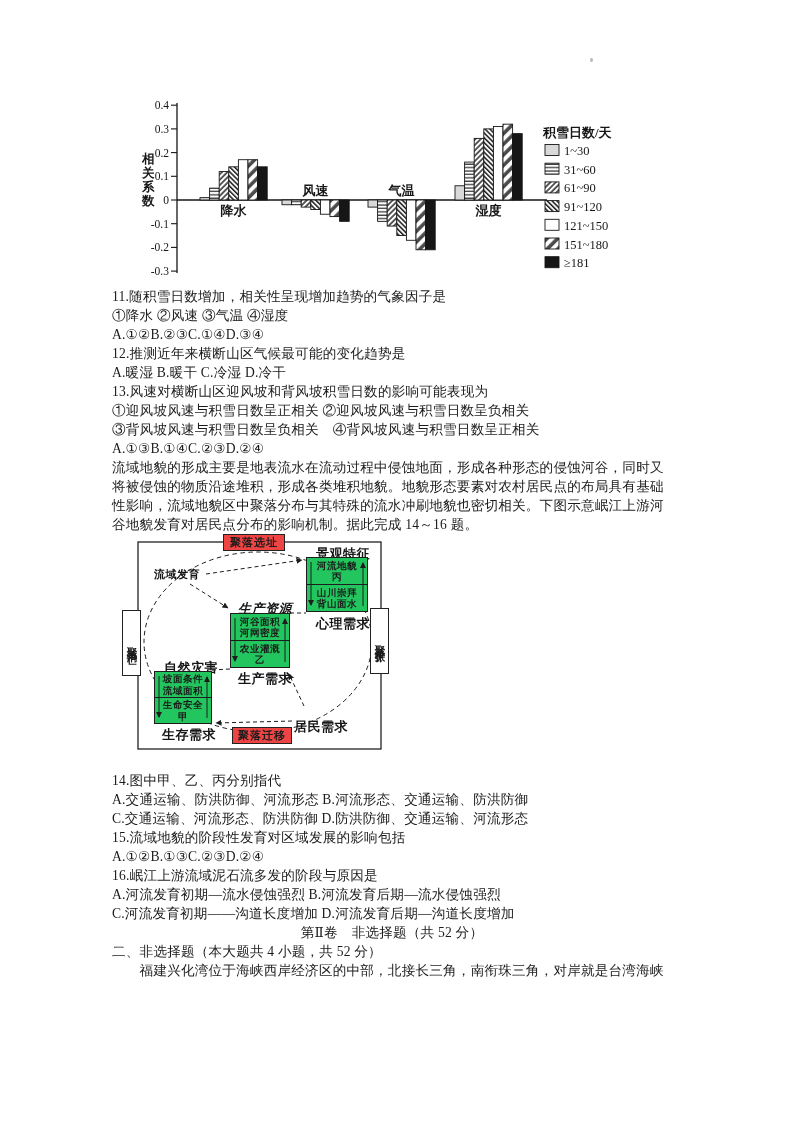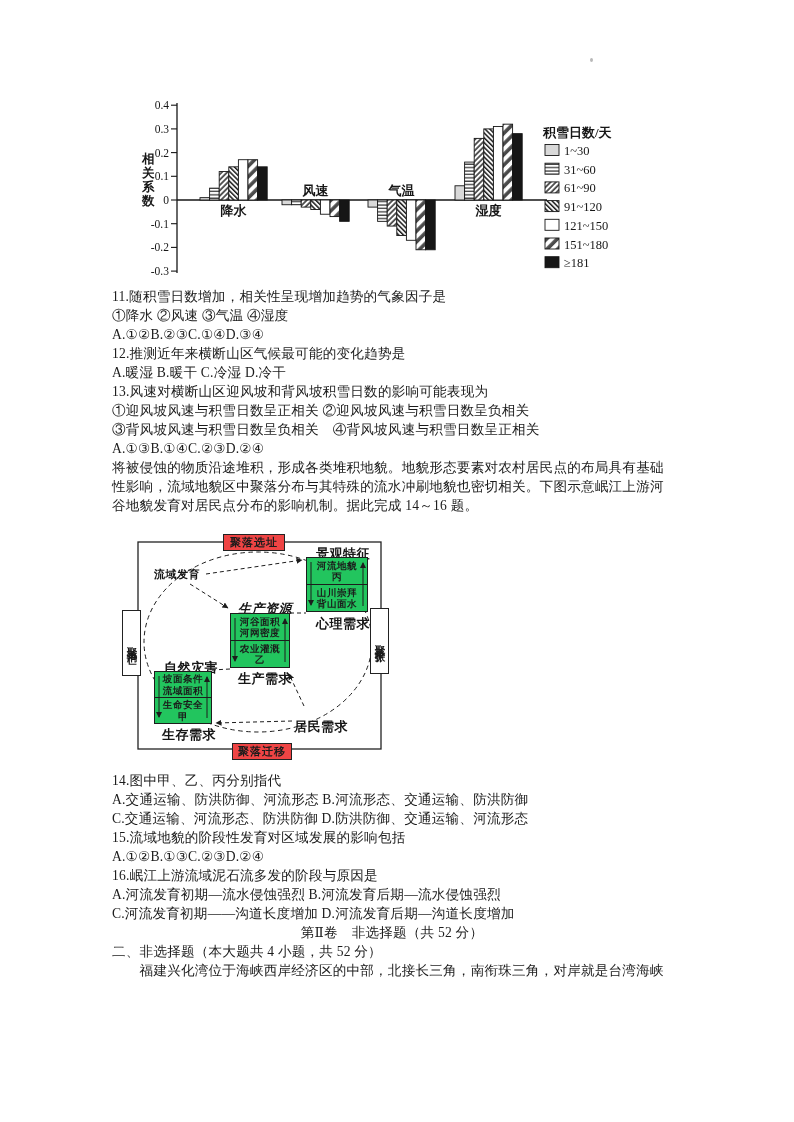--- a/index.html
+++ b/index.html
@@ -151,20 +151,21 @@
 <div class="doc-block" style="top:287px;">
   <div class="doc-line">11.随积雪日数增加，相关性呈现增加趋势的气象因子是</div>
   <div class="doc-line">①降水 ②风速 ③气温 ④湿度</div>
   <div class="doc-line">A.①②B.②③C.①④D.③④</div>
   <div class="doc-line">12.推测近年来横断山区气候最可能的变化趋势是</div>
   <div class="doc-line">A.暖湿 B.暖干 C.冷湿 D.冷干</div>
   <div class="doc-line">13.风速对横断山区迎风坡和背风坡积雪日数的影响可能表现为</div>
   <div class="doc-line">①迎风坡风速与积雪日数呈正相关 ②迎风坡风速与积雪日数呈负相关</div>
   <div class="doc-line">③背风坡风速与积雪日数呈负相关　④背风坡风速与积雪日数呈正相关</div>
   <div class="doc-line">A.①③B.①④C.②③D.②④</div>
+  <div class="doc-line">流域地貌的形成主要是地表流水在流动过程中侵蚀地面，形成各种形态的侵蚀河谷，同时又</div>
   <div class="doc-line">将被侵蚀的物质沿途堆积，形成各类堆积地貌。地貌形态要素对农村居民点的布局具有基础</div>
   <div class="doc-line">性影响，流域地貌区中聚落分布与其特殊的流水冲刷地貌也密切相关。下图示意岷江上游河</div>
   <div class="doc-line">谷地貌发育对居民点分布的影响机制。据此完成 14～16 题。</div>
 </div>
 
 <div id="diagram">
 
   <svg width="280" height="235" viewBox="0 0 280 235">
     <defs>
       <marker id="arr" markerWidth="7" markerHeight="7" refX="5.5" refY="3" orient="auto">
@@ -175,21 +176,21 @@
     <ellipse cx="140" cy="112" rx="114" ry="90" fill="none" stroke="#1d1d1d" stroke-width="1" stroke-dasharray="4.5,3.5"></ellipse>
     <path d="M72,54 L110,78" fill="none" stroke="#1d1d1d" stroke-width="1" stroke-dasharray="4,3" marker-end="url(#arr)"></path>
     <path d="M88,44 L184,30" fill="none" stroke="#1d1d1d" stroke-width="1" stroke-dasharray="4,3" marker-end="url(#arr)"></path>
     <line x1="172" y1="83" x2="188" y2="83" stroke="#1d1d1d" stroke-width="1" stroke-dasharray="4,3"></line>
     <line x1="94" y1="140" x2="112" y2="139" stroke="#1d1d1d" stroke-width="1" stroke-dasharray="4,3"></line>
     <path d="M186,176 L171,144" fill="none" stroke="#1d1d1d" stroke-width="1" stroke-dasharray="4,3" marker-end="url(#arr)"></path>
     <path d="M174,191 L98,193" fill="none" stroke="#1d1d1d" stroke-width="1" stroke-dasharray="4,3" marker-end="url(#arr)"></path>
   </svg>
 
   <div class="dbox" style="left:105px;top:4px;width:62px;height:17px;">聚落选址</div>
-  <div class="dbox" style="left:114px;top:213px;width:60px;height:17px;">聚落迁移</div>
+  <div class="dbox" style="left:114px;top:197px;width:60px;height:17px;">聚落迁移</div>
   <div class="vbox" style="left:4px;top:80px;width:19px;height:66px;">聚落消亡</div>
   <div class="vbox" style="left:252px;top:78px;width:19px;height:66px;">聚落扩张</div>
 
   <div class="dlabel" style="left:36px;top:37px;font-size:11px;">流域发育</div>
   <div class="dlabel" style="left:198px;top:15px;">景观特征</div>
   <div class="dlabel" style="left:198px;top:85px;">心理需求</div>
   <div class="dlabel" style="left:120px;top:70px;font-style:italic;">生产资源</div>
   <div class="dlabel" style="left:120px;top:140px;">生产需求</div>
   <div class="dlabel" style="left:46px;top:129px;">自然灾害</div>
   <div class="dlabel" style="left:44px;top:196px;">生存需求</div>

